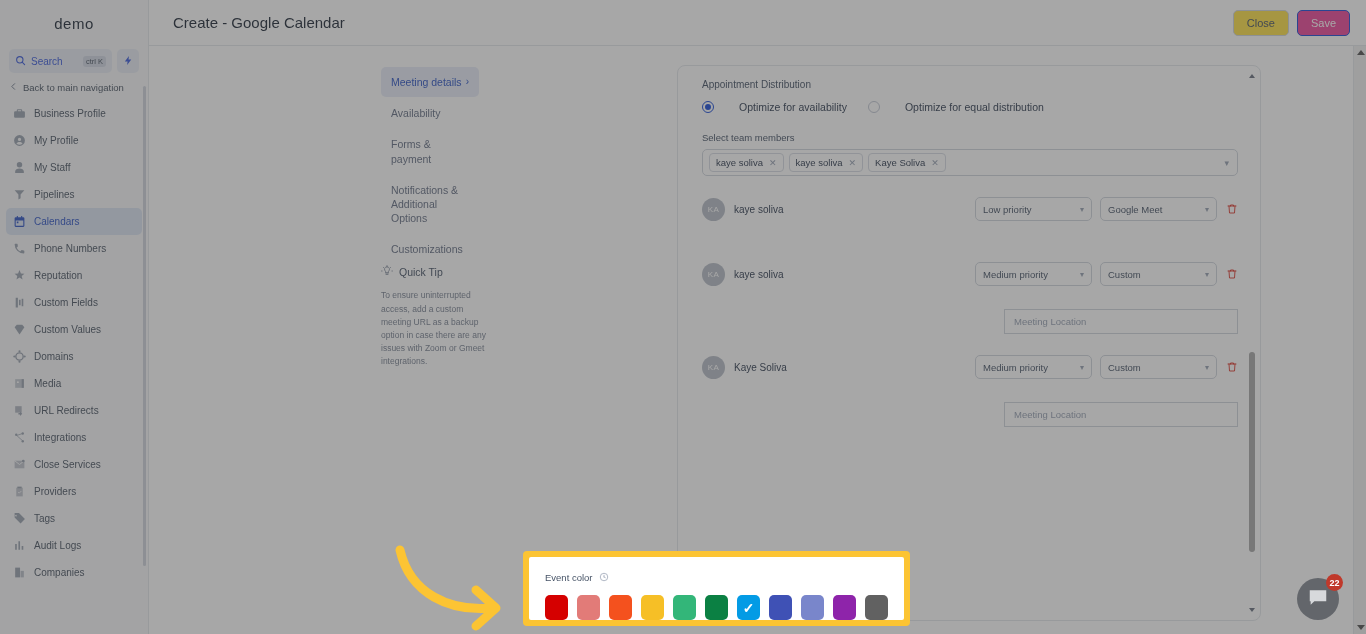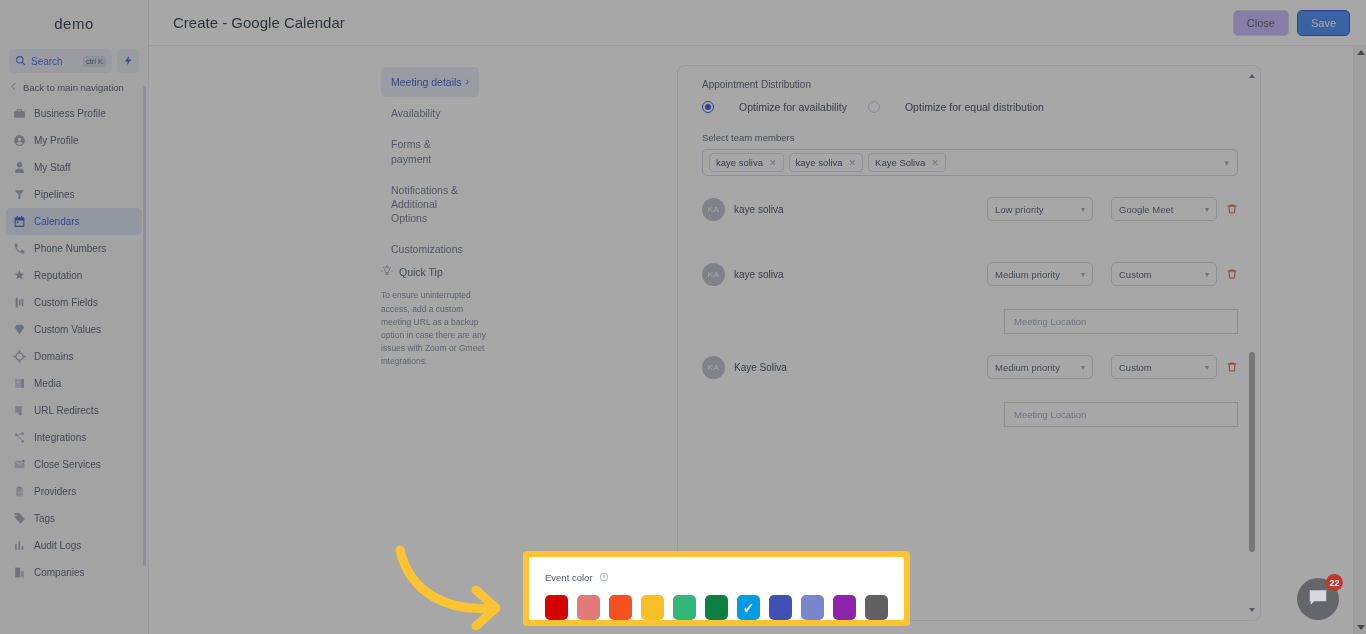--- a/index.html
+++ b/index.html
@@ -77,23 +77,23 @@
   
   #main { flex: 1; position: relative; background: #fff; height: 634px; }
   .topbar {
     height: 46px; border-bottom: 1px solid #e4e7ec;
     display: flex; align-items: center; padding: 0 16px 0 24px;
   }
   .topbar-title { font-size: 15px; color: #1f2937; flex: 1; }
   .btn {
     font-size: 11px; border-radius: 5px; padding: 0 13px; height: 26px;
     display: inline-flex; align-items: center; justify-content: center;
-    border: 1px solid #d0d5dd; background: #c4b5fd; color: #475467; margin-left: 8px;
-  }
-  .btn.primary { background: #3b82f6; border-color: #1d4ed8; color: #fff; }
+    border: 1px solid #d0d5dd; background: #fde047; color: #475467; margin-left: 8px;
+  }
+  .btn.primary { background: #ec4899; border-color: #1d4ed8; color: #fff; }
 
   
   .page-sb {
     position: absolute; right: 0; top: 46px; width: 13px; bottom: 0;
     background: #f1f1f1; border-left: 1px solid #e4e7ec;
   }
   .page-sb .arrow { position:absolute; left:0; width:13px; height:13px; display:flex; align-items:center; justify-content:center; }
   .page-sb .arrow.up { top: 0; }
   .page-sb .arrow.dn { bottom: 0; }
   .tri { width:0;height:0;border-left:4px solid transparent;border-right:4px solid transparent; }
@@ -150,23 +150,23 @@
   
   .member { margin-top: 21px; position: relative; min-height: 44px; }
   .m-top { display: flex; align-items: center; }
   .avatar {
     width: 23px; height: 23px; border-radius: 50%; background: #b6bcc6;
     color: #fff; font-size: 8px; display: flex; align-items: center; justify-content: center;
     flex: 0 0 23px; letter-spacing: .3px;
   }
   .m-name { font-size: 10px; color: #344054; margin-left: 9px; flex: 1; }
   .sel {
-    width: 106px; height: 24px; border: 1px solid #d0d5dd; border-radius: 5px;
+    width: 117px; height: 24px; border: 1px solid #d0d5dd; border-radius: 5px;
     display: flex; align-items: center; padding: 0 7px; font-size: 9.5px; color: #475467;
-    justify-content: space-between; margin-left: 18px; background:#fff;
+    justify-content: space-between; margin-left: 8px; background:#fff;
   }
   .sel .caret { color: #98a2b3; font-size: 8px; }
   .trash { margin-left: 9px; width: 12px; display:flex; align-items:center; justify-content:center; }
   .loc-input {
     margin-left: auto; margin-top: 23px; width: 234px; height: 25px;
     border: 1px solid #d0d5dd; border-radius: 0;
     display: flex; align-items: center; padding: 0 9px;
     font-size: 9.5px; color: #98a2b3; background:#fff;
   }
   .loc-wrap { display: flex; }

